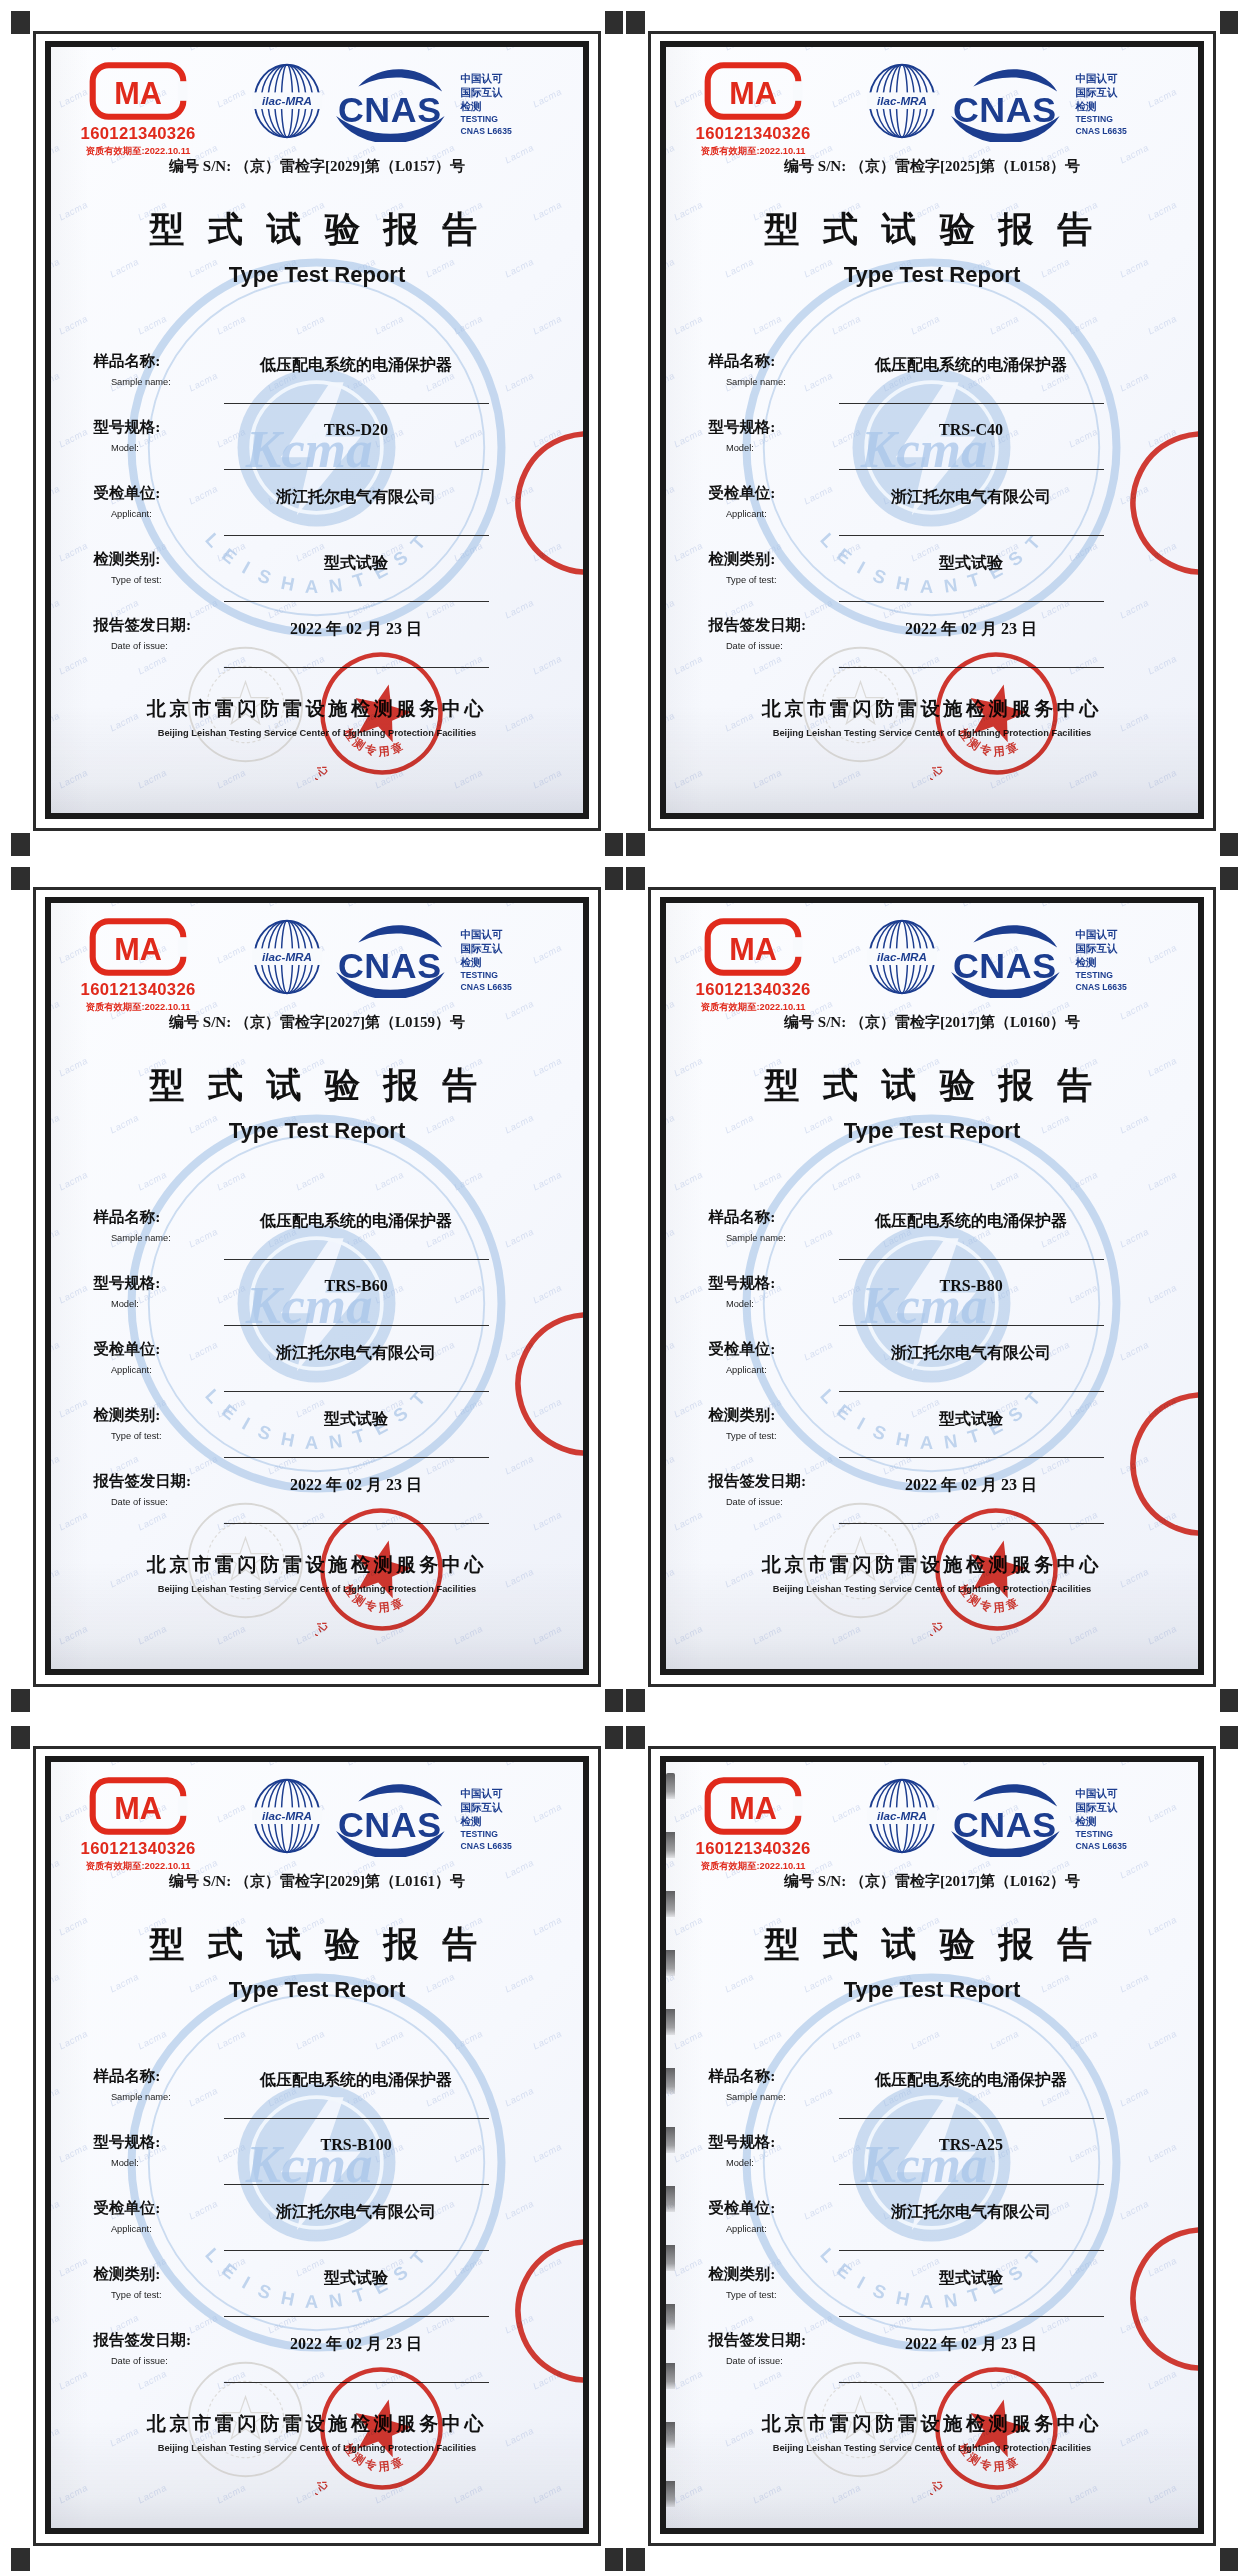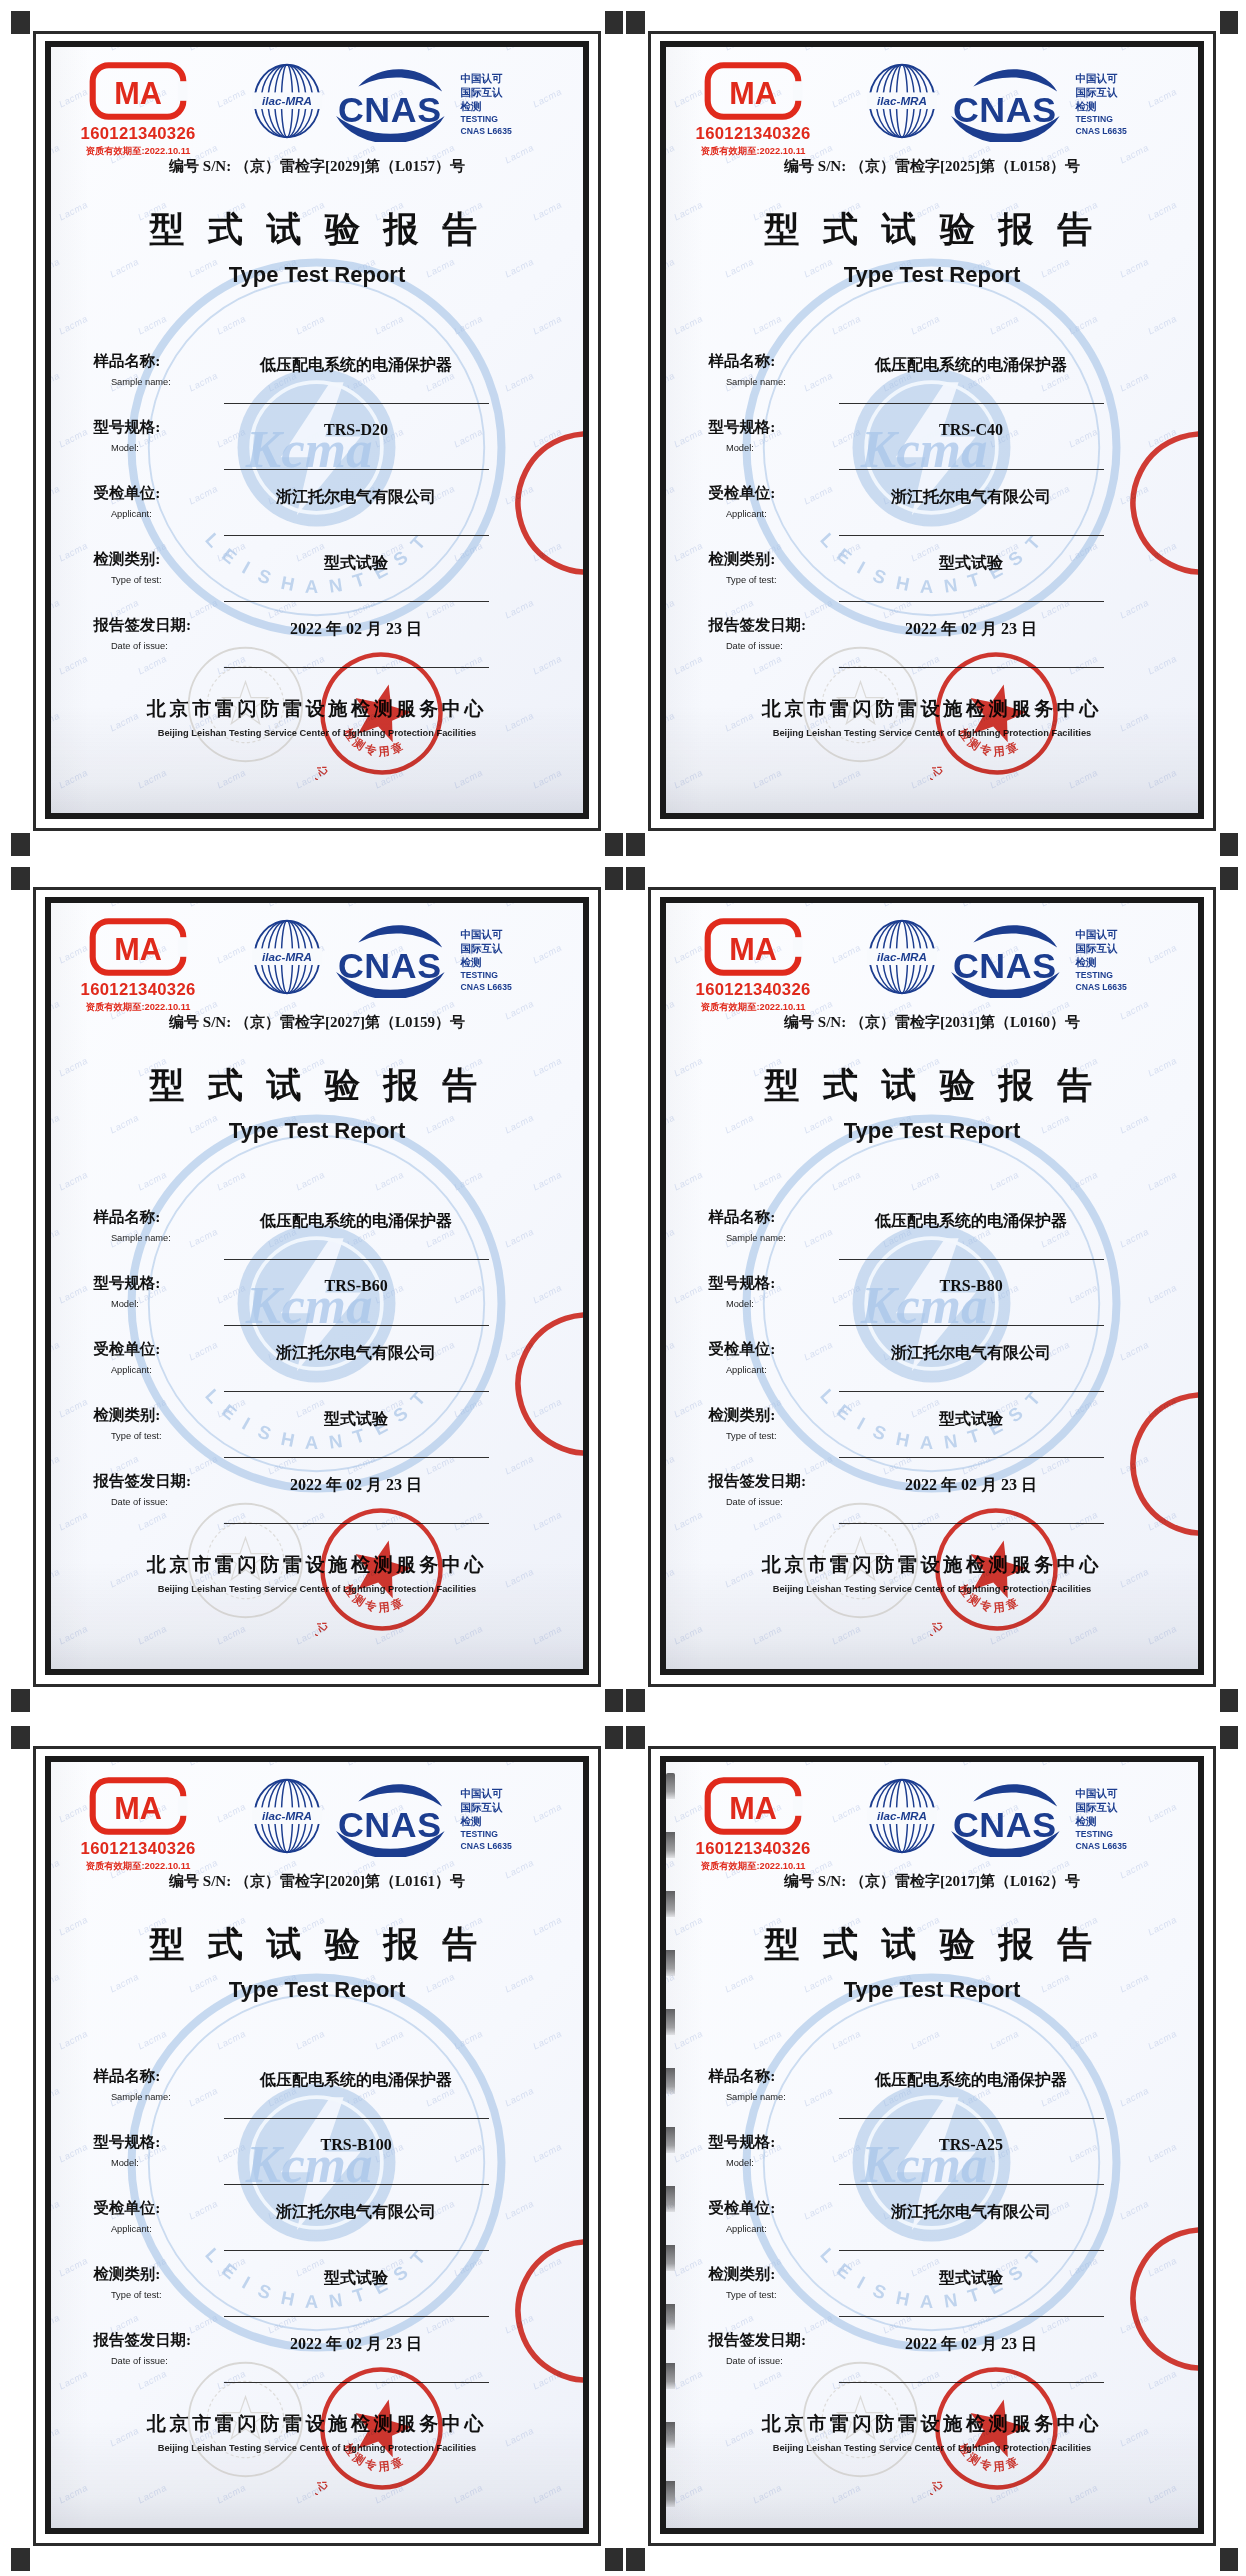--- a/index.html
+++ b/index.html
@@ -995,21 +995,21 @@
           <div>中国认可</div>
           <div>国际互认</div>
           <div>检测</div>
           <div class="lat">TESTING</div>
           <div class="lat">CNAS L6635</div>
         </div>
 
         <div class="serial">
           <span>编号 S/N:</span>
           <span> </span>
-          <span>（京）雷检字[2031]第（L0160）号</span>
+          <span>（京）雷检字[2017]第（L0160）号</span>
         </div>
         <div class="title">型 式 试 验 报 告</div>
         <div class="subtitle">Type Test Report</div>
 
         <div class="frow r0">
           <div class="flabel">
                 <div class="cn">样品名称:</div>
             <div class="en">Sample name:</div>
               </div>
           <div class="fval">低压配电系统的电涌保护器</div>
@@ -1244,21 +1244,21 @@
           <div>中国认可</div>
           <div>国际互认</div>
           <div>检测</div>
           <div class="lat">TESTING</div>
           <div class="lat">CNAS L6635</div>
         </div>
 
         <div class="serial">
           <span>编号 S/N:</span>
           <span> </span>
-          <span>（京）雷检字[2020]第（L0161）号</span>
+          <span>（京）雷检字[2029]第（L0161）号</span>
         </div>
         <div class="title">型 式 试 验 报 告</div>
         <div class="subtitle">Type Test Report</div>
 
         <div class="frow r0">
           <div class="flabel">
                 <div class="cn">样品名称:</div>
             <div class="en">Sample name:</div>
               </div>
           <div class="fval">低压配电系统的电涌保护器</div>

